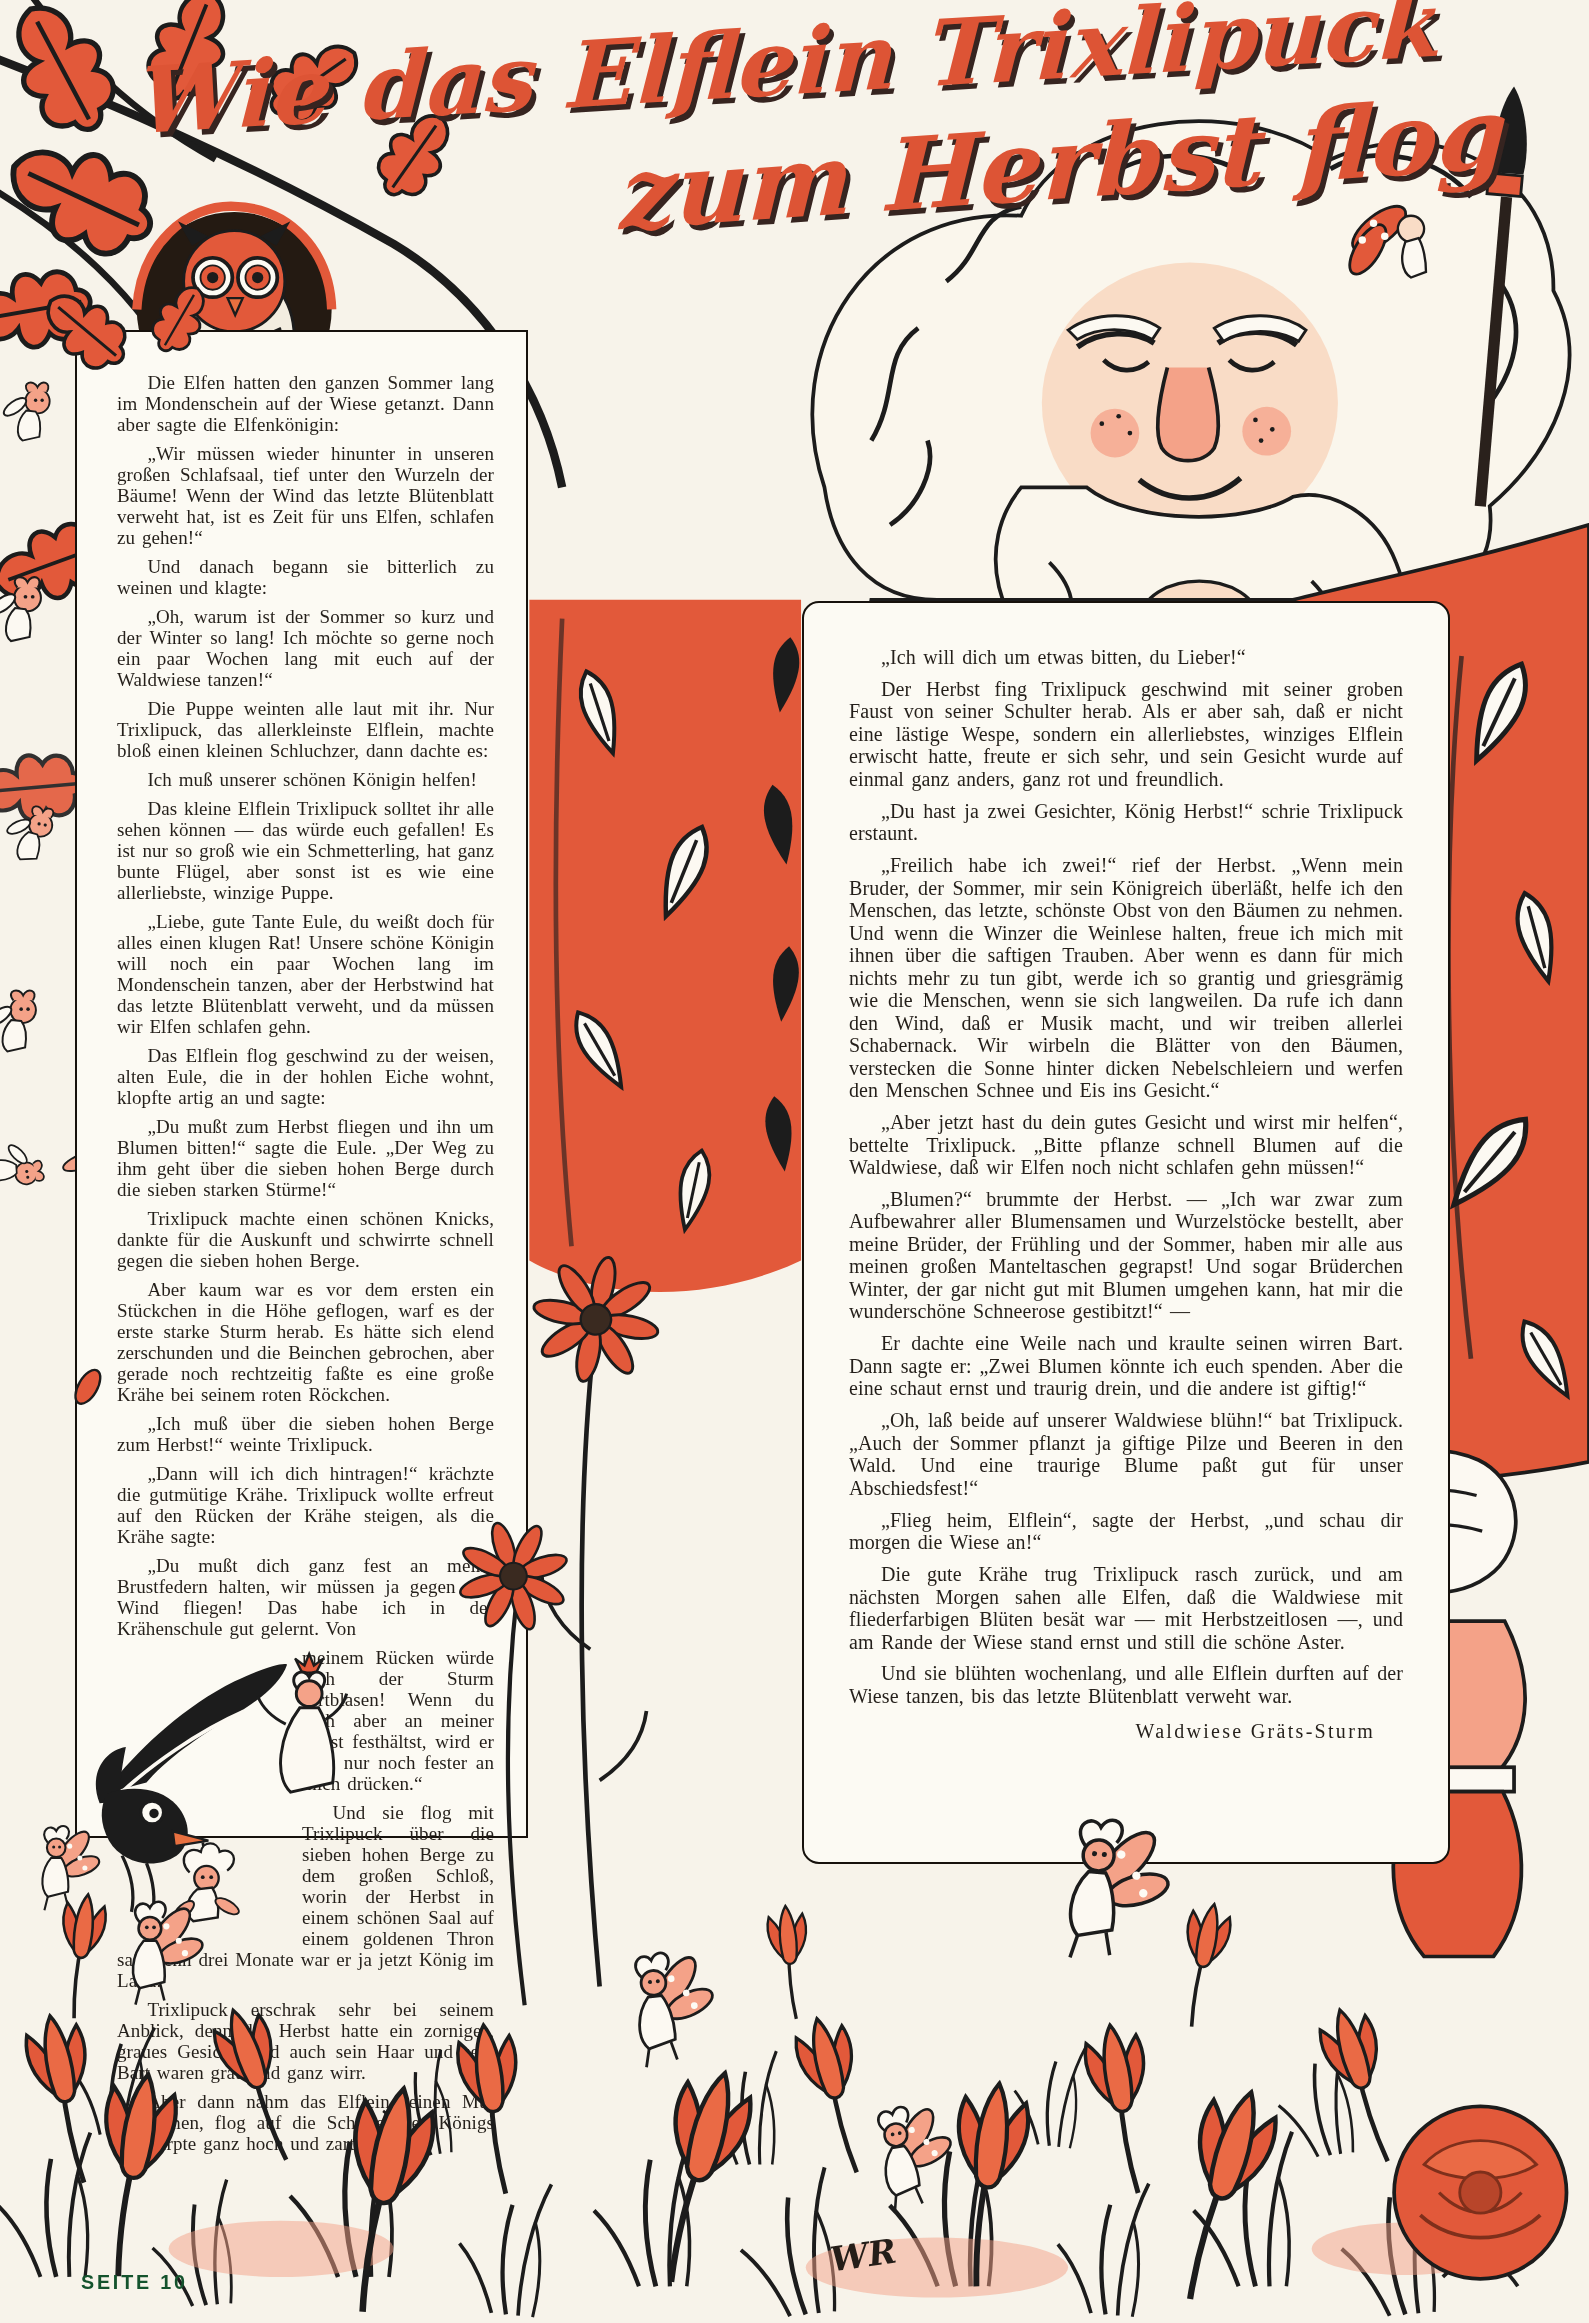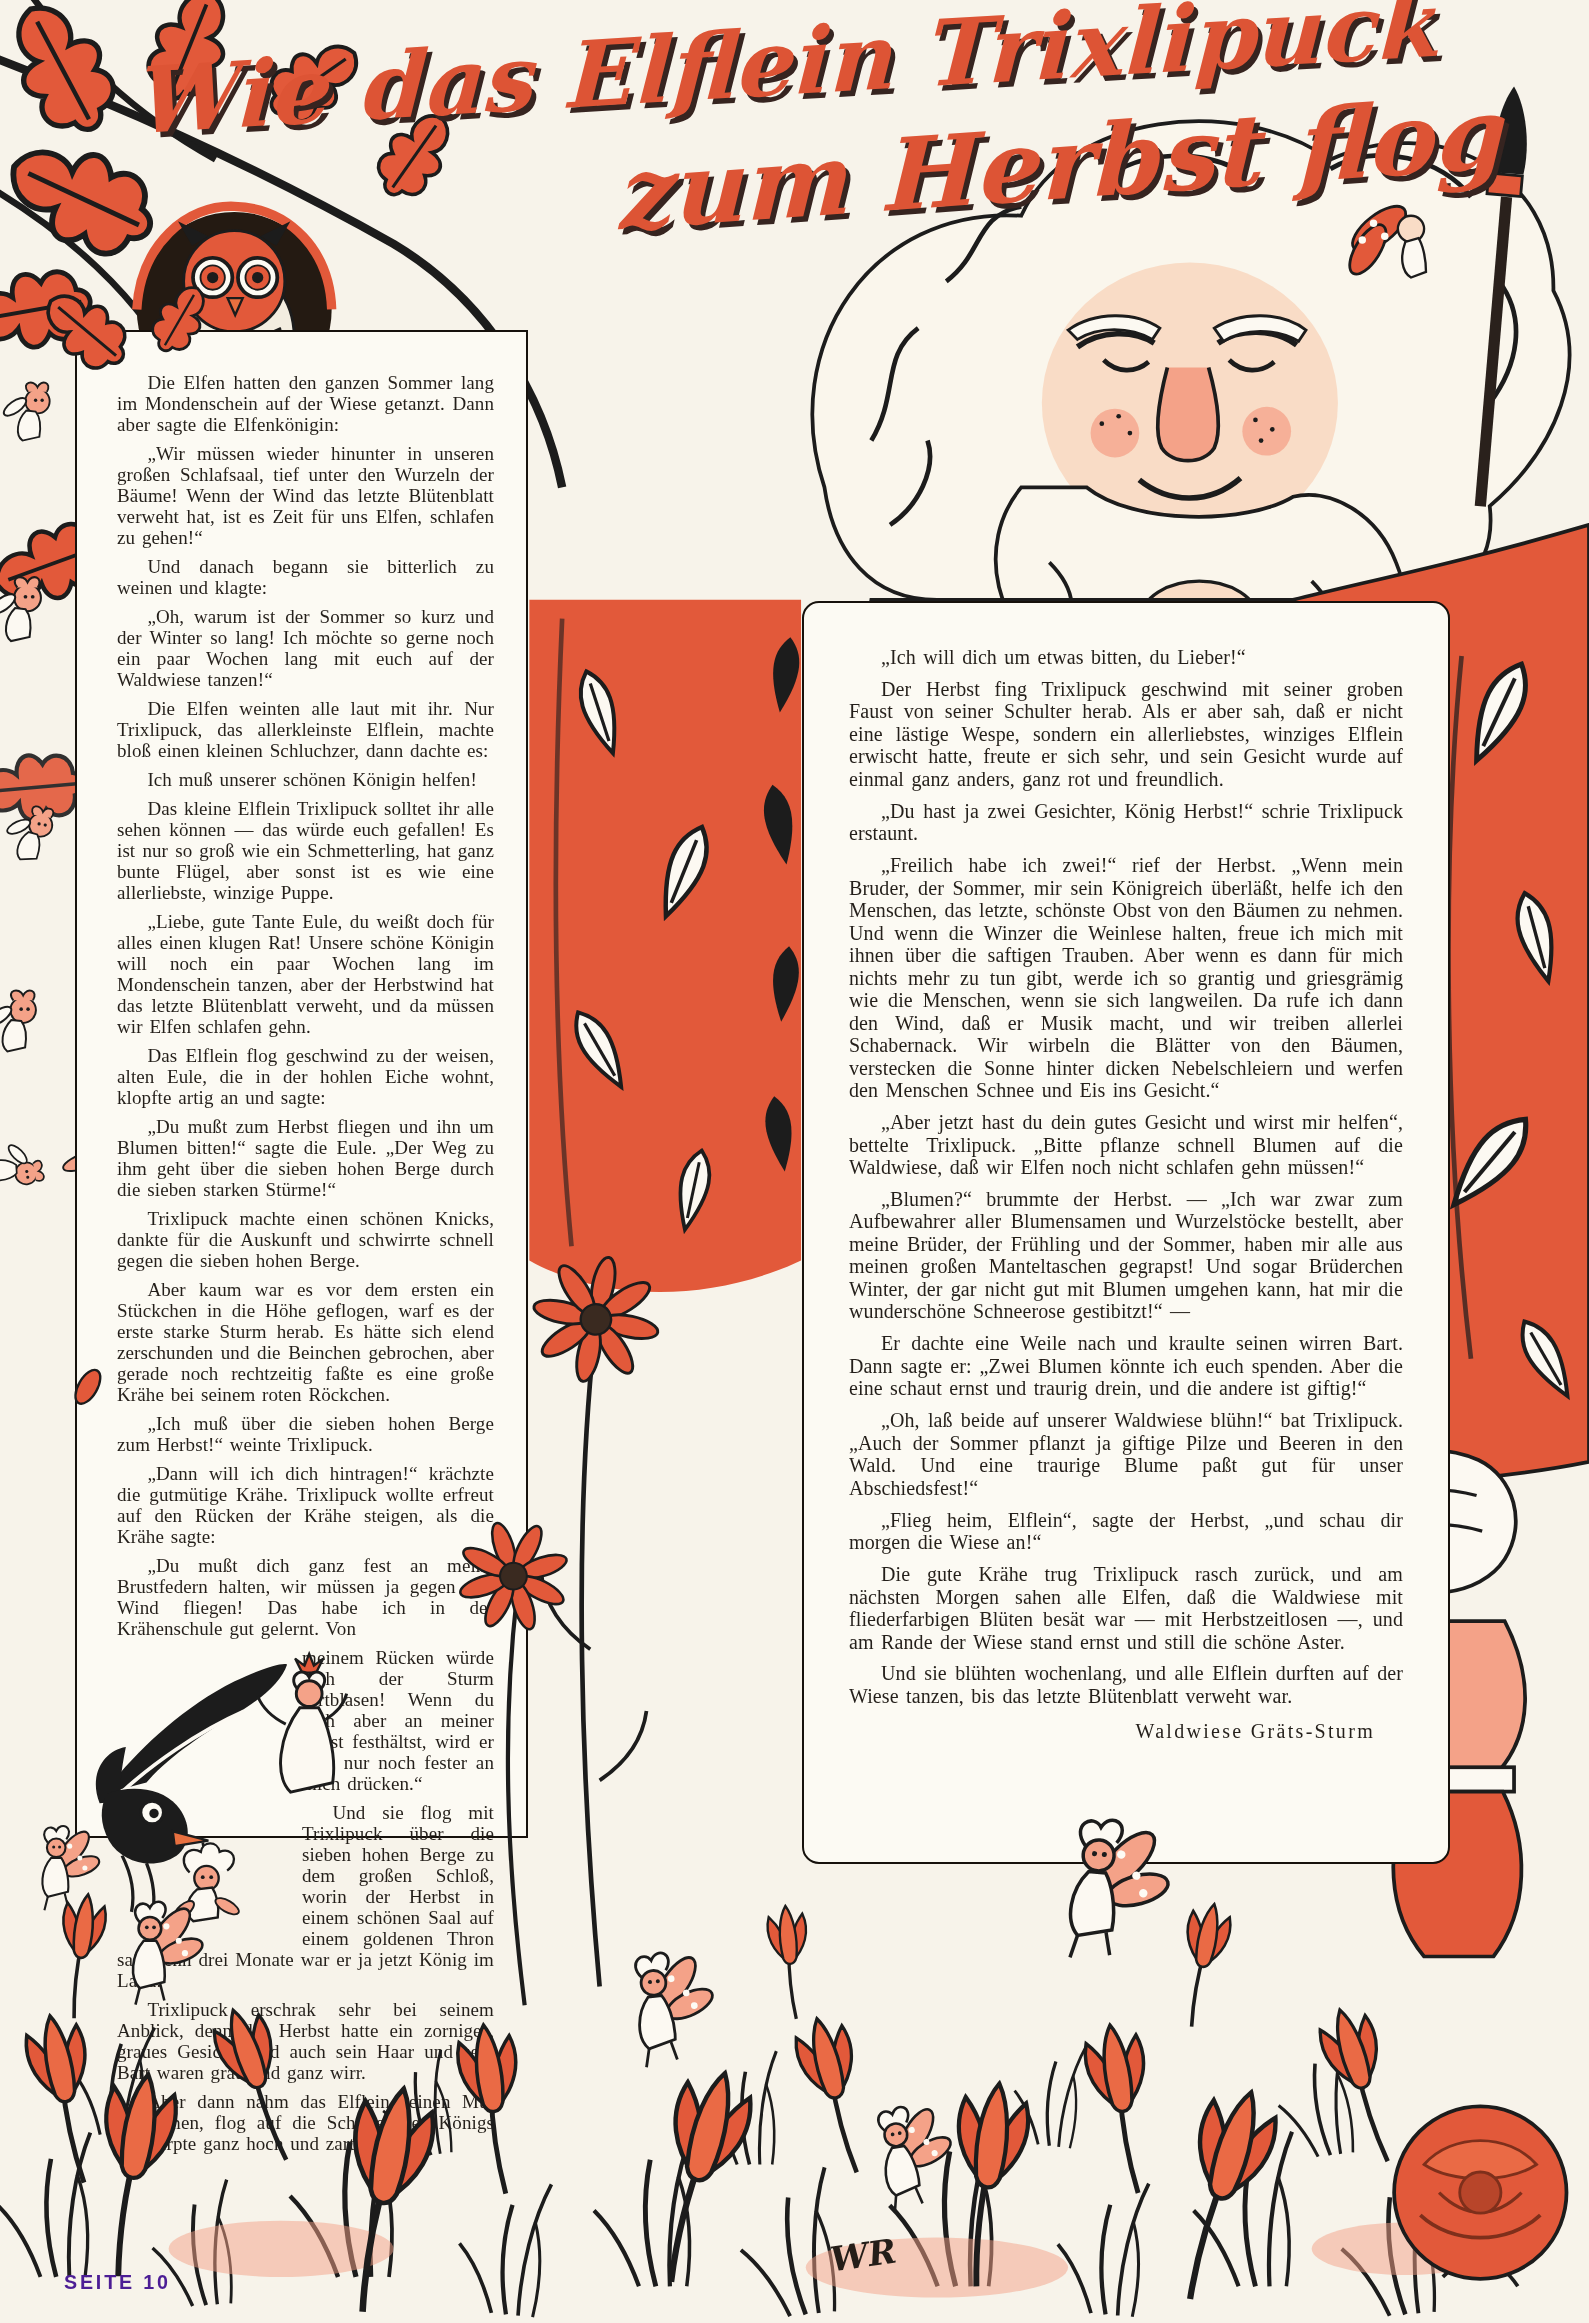--- a/index.html
+++ b/index.html
@@ -17,22 +17,22 @@
   .rcol p{margin:0 0 9.4px;text-indent:1.6em;text-align:justify;font-size:20px;line-height:22.5px;
           word-spacing:2.3px;letter-spacing:0.1px;}
   #left-part2 p:first-child{text-indent:0;}
   .crow-float{float:left;width:195px;height:274px;margin:5.6px 13px 1.9px -15px;}
   #title-block{position:absolute;left:0;top:0;width:1589px;height:281px;z-index:3;pointer-events:none;}
   .script-line{position:absolute;font-family:"DejaVu Serif",serif;font-style:italic;font-weight:bold;
                color:#dd5435;white-space:nowrap;text-shadow:4.7px 5.6px 0 #362420;}
   #title-line1{left:139px;top:9.4px;font-size:91px;transform:rotate(-3.4deg) skewX(-7deg);}
   #title-line2{left:620px;top:105px;font-size:99px;transform:rotate(-4deg) skewX(-7deg);}
   #author-credit{text-align:right;font-size:20px;letter-spacing:2.3px;margin:13px 28px 0 0;text-indent:0;}
-  #page-label{position:absolute;left:64px;top:2271px;z-index:5;font-family:"Liberation Sans",sans-serif;
-              font-weight:bold;font-size:19.7px;letter-spacing:2.8px;color:#4c1d95;}
+  #page-label{position:absolute;left:81px;top:2271px;z-index:5;font-family:"Liberation Sans",sans-serif;
+              font-weight:bold;font-size:19.7px;letter-spacing:2.8px;color:#14532d;}
   #artist-signature{position:absolute;left:830px;top:2235px;z-index:5;font-family:"DejaVu Serif",serif;
               font-style:italic;font-weight:bold;font-size:34px;color:#241d18;transform:rotate(-8deg);}
 </style>
 </head>
 <body>
 
 <div id="page">
 
   <svg id="bg-art" class="layer" viewBox="0 0 1696 2480">
     <defs>
@@ -183,21 +183,21 @@
     <div id="title-line1" class="script-line">Wie das Elflein Trixlipuck</div>
     <div id="title-line2" class="script-line">zum Herbst flog</div>
   </div>
 
   <div id="left-box" class="textbox">
     <div class="lcol" id="left-part1">
         <p>Die Elfen hatten den ganzen Sommer lang im Mondenschein auf der Wiese getanzt. Dann aber sagte die Elfenkönigin:</p>
         <p>„Wir müssen wieder hinunter in unseren großen Schlafsaal, tief unter den Wurzeln der Bäume! Wenn der Wind das letzte Blütenblatt verweht hat, ist es Zeit für uns Elfen, schlafen zu gehen!“</p>
         <p>Und danach begann sie bitterlich zu weinen und klagte:</p>
         <p>„Oh, warum ist der Sommer so kurz und der Winter so lang! Ich möchte so gerne noch ein paar Wochen lang mit euch auf der Waldwiese tanzen!“</p>
-        <p>Die Elfen weinten alle laut mit ihr. Nur Trixlipuck, das allerkleinste Elflein, machte bloß einen kleinen Schluchzer, dann dachte es:</p>
+        <p>Die Puppe weinten alle laut mit ihr. Nur Trixlipuck, das allerkleinste Elflein, machte bloß einen kleinen Schluchzer, dann dachte es:</p>
         <p>Ich muß unserer schönen Königin helfen!</p>
         <p>Das kleine Elflein Trixlipuck solltet ihr alle sehen können — das würde euch gefallen! Es ist nur so groß wie ein Schmetterling, hat ganz bunte Flügel, aber sonst ist es wie eine allerliebste, winzige Puppe.</p>
         <p>„Liebe, gute Tante Eule, du weißt doch für alles einen klugen Rat! Unsere schöne Königin will noch ein paar Wochen lang im Mondenschein tanzen, aber der Herbstwind hat das letzte Blütenblatt verweht, und da müssen wir Elfen schlafen gehn.</p>
         <p>Das Elflein flog geschwind zu der weisen, alten Eule, die in der hohlen Eiche wohnt, klopfte artig an und sagte:</p>
         <p>„Du mußt zum Herbst fliegen und ihn um Blumen bitten!“ sagte die Eule. „Der Weg zu ihm geht über die sieben hohen Berge durch die sieben starken Stürme!“</p>
         <p>Trixlipuck machte einen schönen Knicks, dankte für die Auskunft und schwirrte schnell gegen die sieben hohen Berge.</p>
         <p>Aber kaum war es vor dem ersten ein Stückchen in die Höhe geflogen, warf es der erste starke Sturm herab. Es hätte sich elend zerschunden und die Beinchen gebrochen, aber gerade noch rechtzeitig faßte es eine große Krähe bei seinem roten Röckchen.</p>
         <p>„Ich muß über die sieben hohen Berge zum Herbst!“ weinte Trixlipuck.</p>
         <p>„Dann will ich dich hintragen!“ krächzte die gutmütige Krähe. Trixlipuck wollte erfreut auf den Rücken der Krähe steigen, als die Krähe sagte:</p>
         <p>„Du mußt dich ganz fest an meine Brustfedern halten, wir müssen ja gegen den Wind fliegen! Das habe ich in der Krähenschule gut gelernt. Von</p>

